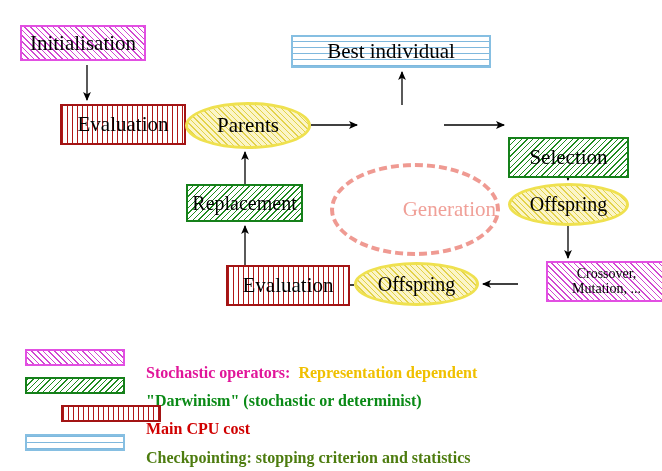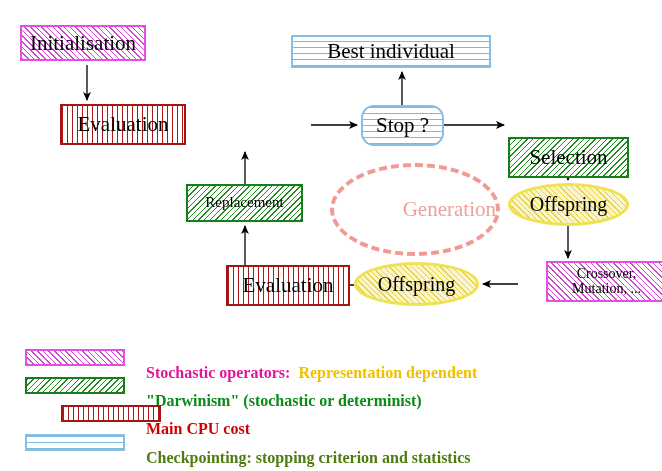--- a/index.html
+++ b/index.html
@@ -185,28 +185,28 @@
   </svg>
 
   <div class="node fill-magenta" style="left:20px; top:25px; width:126px; height:36px; font-size:21px;">
     <span class="node-label">Initialisation</span>
   </div>
 
   <div class="node fill-red" style="left:24px; top:104px; width:126px; height:41px; font-size:21px;">
     <span class="node-label">Evaluation</span>
   </div>
 
+  <div class="node fill-yellow-ellipse" style="left:185px; top:102px; width:126px; height:47px; font-size:21px;">
+    <span class="node-label">Parents</span>
+  </div>
 
   <div class="node fill-blue" style="left:291px; top:35px; width:200px; height:33px; font-size:21px;">
     <span class="node-label">Best individual</span>
   </div>
 
-  <div class="node fill-blue rounded" style="left:361px; top:105px; width:83px; height:41px; font-size:21px;">
-    <span class="node-label">Stop ?</span>
-  </div>
 
   <div class="node fill-green" style="left:508px; top:104px; width:121px; height:41px; font-size:21px;margin-top:33px;">
     <span class="node-label">Selection</span>
   </div>
 
   <div class="node fill-yellow-ellipse" style="left:508px; top:183px; width:121px; height:43px; font-size:20px;">
     <span class="node-label">Offspring</span>
   </div>
 
   <div class="node fill-magenta" style="left:518px; top:261px; width:121px; height:41px; font-size:14px;margin-left:28px;">
@@ -215,21 +215,21 @@
   </div>
 
   <div class="node fill-yellow-ellipse" style="left:354px; top:262px; width:125px; height:44px; font-size:20px;">
     <span class="node-label">Offspring</span>
   </div>
 
   <div class="node fill-red" style="left:190px; top:265px; width:124px; height:41px; font-size:21px;">
     <span class="node-label">Evaluation</span>
   </div>
 
-  <div class="node fill-green" style="left:186px; top:184px; width:117px; height:38px; font-size:15px;">
+  <div class="node fill-green" style="left:186px; top:184px; width:117px; height:38px; font-size:20px;">
     <span class="node-label">Replacement</span>
   </div>
 
   <div class="generation-ellipse" style="left:330px; top:163px; width:162px; height:85px; font-size:21px;">
     <span>Generation</span>
   </div>
 
   <div class="legend-row" style="top:349px;">
     <div class="legend-swatch fill-magenta"></div>
     <div class="legend-text">

